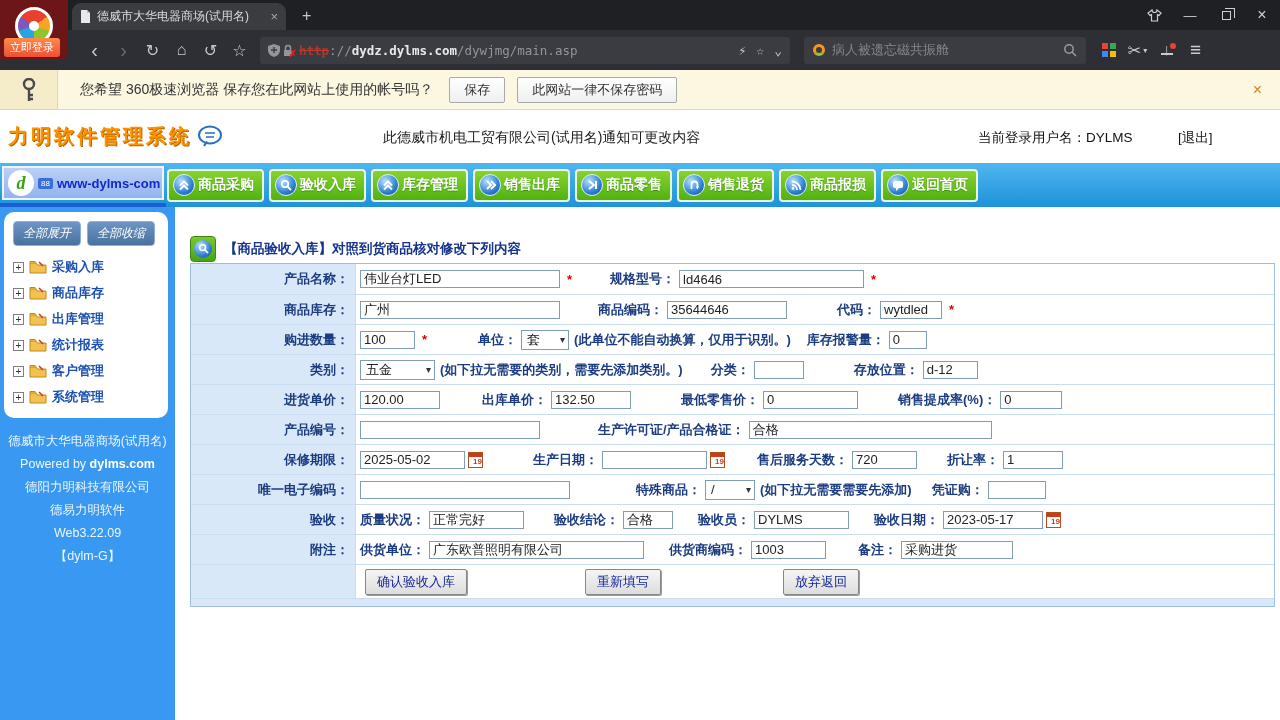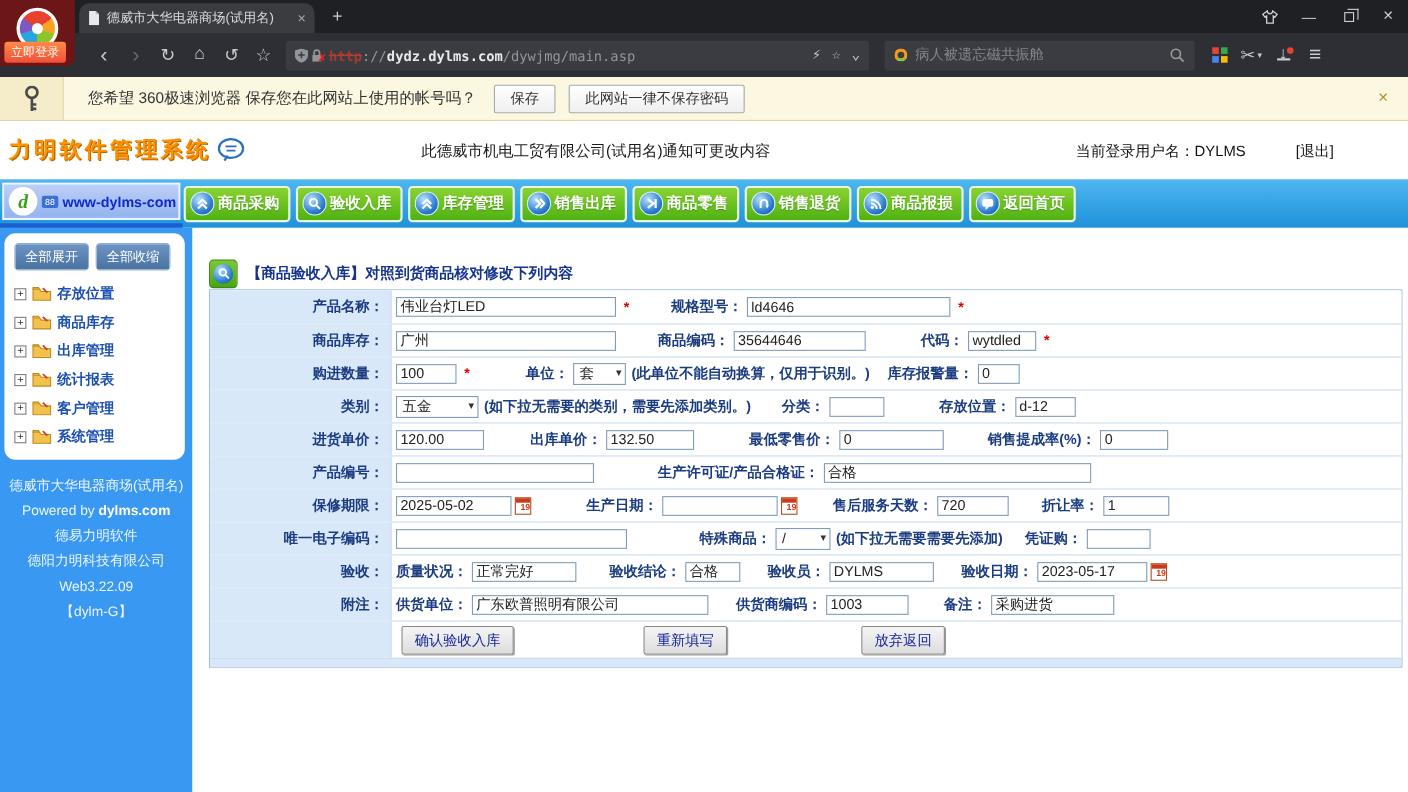--- a/index.html
+++ b/index.html
@@ -69,21 +69,21 @@
   .sitename{color:#1029c8;font-weight:bold;font-size:13px;white-space:nowrap;}
   .navbtns{display:flex;gap:5px;margin-left:167px;align-items:center;}
   .navbtn{height:33px;display:flex;align-items:center;gap:3px;padding:0 8px 0 4px;background:linear-gradient(#8ad22f,#4fb212);border:2px solid #eaf6d9;border-radius:4px;color:#fff;font-weight:bold;font-size:14px;white-space:nowrap;text-shadow:0 1px 1px rgba(0,70,0,.35);}
   .nicon{width:22px;height:22px;border-radius:50%;background:radial-gradient(circle at 35% 30%,#b5e1ff,#2f80d0 60%,#0b4da0);border:1px solid #dceeff;display:flex;align-items:center;justify-content:center;flex:none;}
 
   
   .content{display:flex;height:513px;}
   .sidebar{width:175px;background:#3998f2;flex:none;}
   .panel{width:164px;margin:5px 0 0 4px;background:#fff;border-radius:10px;padding:9px 0 12px;}
   .panel-btns{display:flex;gap:6px;padding-left:9px;}
-  .pbtn{background:linear-gradient(#6e95c4,#49729f);color:#fff;font-size:12px;padding:3px 9px;border-radius:4px;border:1px solid #8fb0d4;white-space:nowrap;}
+  .pbtn{background:linear-gradient(#6e95c4,#49729f);color:#fff;font-size:12px;padding:3px 9px;border-radius:4px;border:1px solid #8fb0d4;white-space:nowrap;font-style:italic;}
   .titem{display:flex;align-items:center;gap:5px;margin:8px 0 0 9px;height:18px;}
   .titem.first{margin-top:12px;}
   .plusbox{width:11px;height:11px;border:1px solid #7f7f7f;background:#fff;color:#333;font-size:10px;line-height:9px;text-align:center;flex:none;}
   .tlabel{font-weight:bold;font-size:13px;color:#1c50b0;white-space:nowrap;}
   .side-footer{margin-top:12px;text-align:center;color:#ecf6ff;font-size:12.5px;line-height:23px;}
   .side-footer b{color:#fff;}
 
   .main{flex:1;background:#fff;padding:28px 5px 0 15px;}
   .formwrap{width:1085px;}
   .ftitle{display:flex;align-items:center;gap:8px;height:27px;margin-bottom:1px;}
@@ -331,21 +331,21 @@
         </div>
         <div class="titem first">
           <span class="plusbox">+</span>
           <span>
               <svg width="18" height="14" viewBox="0 0 18 14">
                 <path d="M1 3 h6 l1.5 2 H17 v8 H1 Z" fill="#f2c14e" stroke="#c08a1e"></path>
                 <path d="M1 3 V1.5 h5 l1 1.5" fill="#e8ae32" stroke="#c08a1e"></path>
                 <path d="M10 2 L14 6" stroke="#d03a2a" stroke-width="1.6"></path>
               </svg>
             </span>
-          <span class="tlabel">存放位置</span>
+          <span class="tlabel">采购入库</span>
         </div>
         <div class="titem">
           <span class="plusbox">+</span>
           <span>
               <svg width="18" height="14" viewBox="0 0 18 14">
                 <path d="M1 3 h6 l1.5 2 H17 v8 H1 Z" fill="#f2c14e" stroke="#c08a1e"></path>
                 <path d="M1 3 V1.5 h5 l1 1.5" fill="#e8ae32" stroke="#c08a1e"></path>
                 <path d="M10 2 L14 6" stroke="#d03a2a" stroke-width="1.6"></path>
               </svg>
             </span>
@@ -392,22 +392,22 @@
                 <path d="M1 3 V1.5 h5 l1 1.5" fill="#e8ae32" stroke="#c08a1e"></path>
                 <path d="M10 2 L14 6" stroke="#d03a2a" stroke-width="1.6"></path>
               </svg>
             </span>
           <span class="tlabel">系统管理</span>
         </div>
       </div>
       <div class="side-footer">
         <div>德威市大华电器商场(试用名)</div>
         <div><span>Powered by </span><b>dylms.com</b></div>
+        <div>德阳力明科技有限公司</div>
         <div>德易力明软件</div>
-        <div>德阳力明科技有限公司</div>
         <div>Web3.22.09</div>
         <div>【dylm-G】</div>
       </div>
     </div>
 
     <div class="main">
       <div class="formwrap">
         <div class="ftitle">
           <span class="ft-icon">
             <span class="inner">

